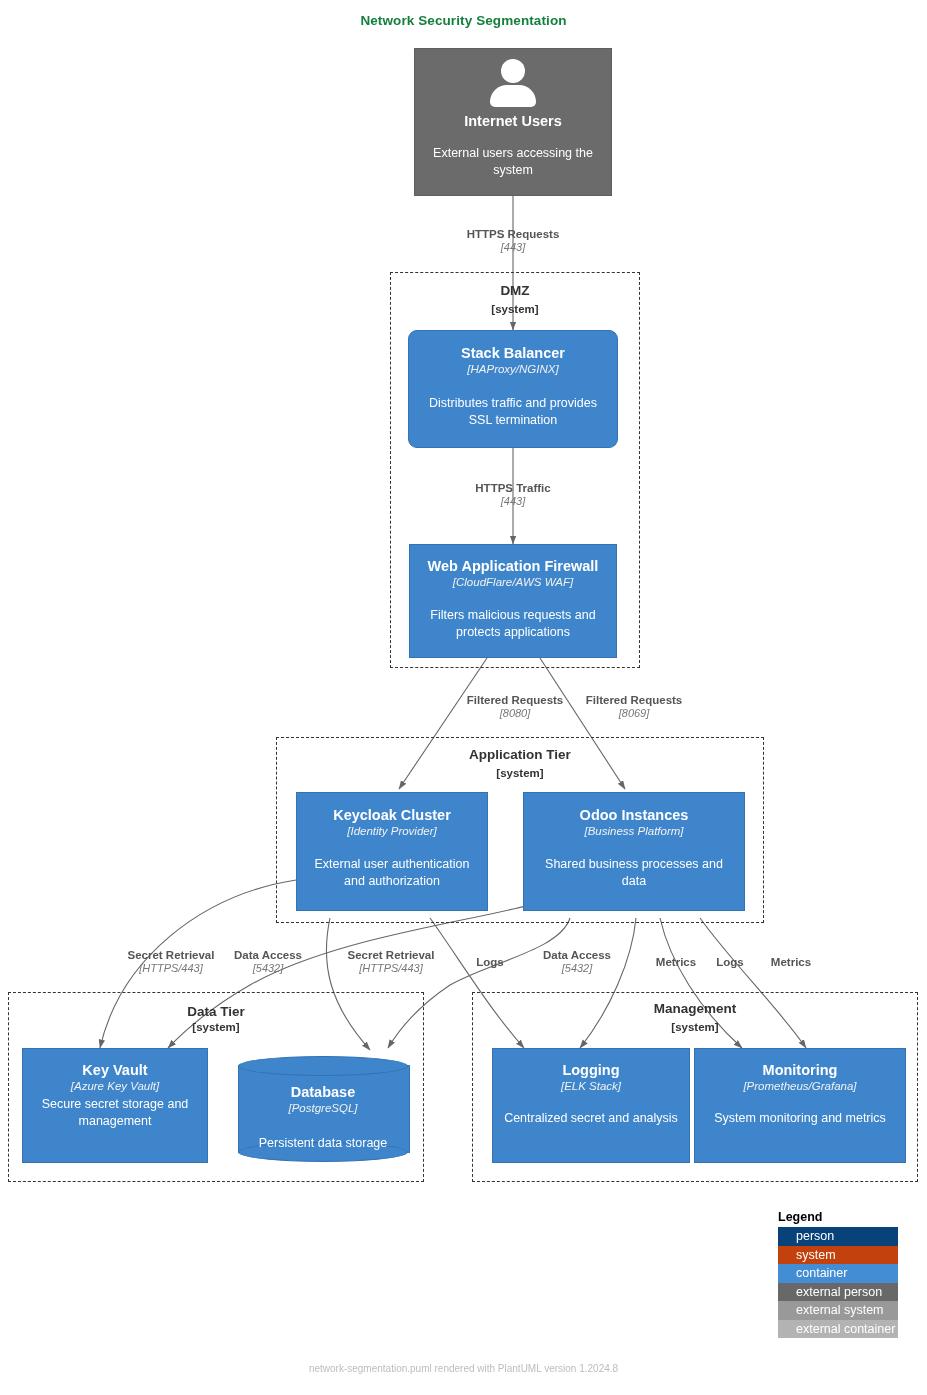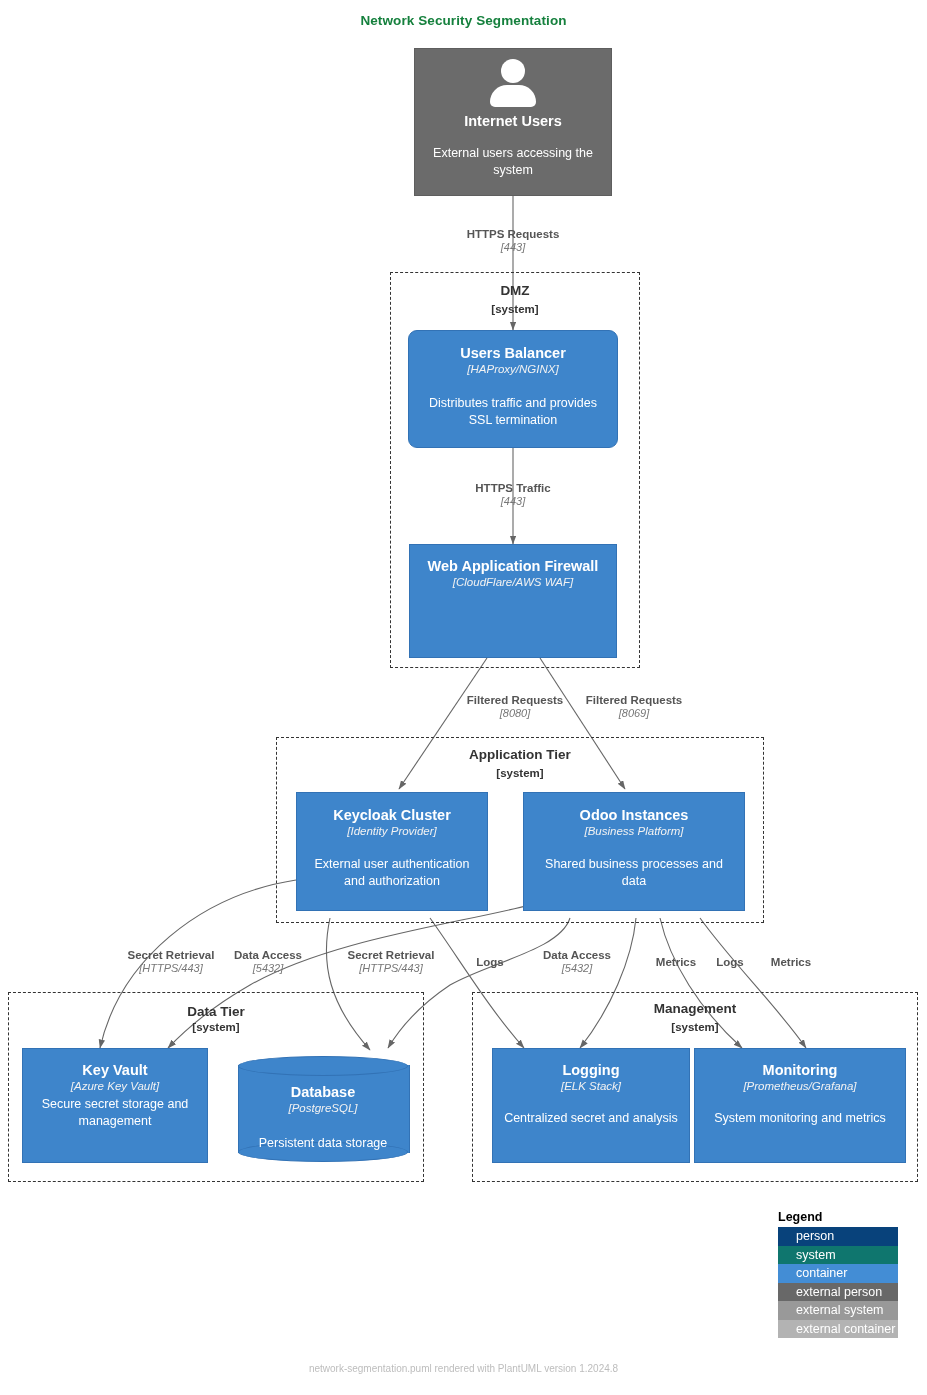--- a/index.html
+++ b/index.html
@@ -120,28 +120,29 @@
   <div class="node gray" style="left:414px;top:48px;width:198px;height:148px;">
     <div class="person-ico">
       <div class="head"></div>
         <div class="body"></div>
     </div>
     <div class="n-name" style="margin-top:6px;">Internet Users</div>
     <div class="n-desc" style="margin-top:15px;">External users accessing the system</div>
   </div>
 
   <div class="node blue round" style="left:408px;top:330px;width:210px;height:118px;">
-    <div class="n-name" style="margin-top:14px;">Users Balancer</div>
+    <div class="n-name" style="margin-top:14px;">Stack Balancer</div>
     <div class="n-tech">[HAProxy/NGINX]</div>
     <div class="n-desc" style="margin-top:19px;">Distributes traffic and provides SSL termination</div>
   </div>
 
   <div class="node blue" style="left:409px;top:544px;width:208px;height:114px;">
     <div class="n-name" style="margin-top:13px;">Web Application Firewall</div>
     <div class="n-tech">[CloudFlare/AWS WAF]</div>
+    <div class="n-desc" style="margin-top:18px;">Filters malicious requests and protects applications</div>
   </div>
 
   <div class="node blue" style="left:523px;top:792px;width:222px;height:119px;">
     <div class="n-name" style="margin-top:14px;">Odoo Instances</div>
     <div class="n-tech">[Business Platform]</div>
     <div class="n-desc" style="margin-top:18px;">Shared business processes and data</div>
   </div>
 
   <div class="node blue" style="left:296px;top:792px;width:192px;height:119px;">
     <div class="n-name" style="margin-top:14px;">Keycloak Cluster</div>
@@ -234,21 +235,21 @@
   </div>
 
   <div class="elabel" style="left:761px;top:955px;width:60px;">
     <div class="el-main">Metrics</div>
     <div class="el-tech"></div>
   </div>
 
   <div class="legend">
     <div class="legend-title">Legend</div>
     <div class="lg-row" style="background:#08427B;">person</div>
-    <div class="lg-row" style="background:#0f766e;">system</div>
+    <div class="lg-row" style="background:#c2410c;">system</div>
     <div class="lg-row" style="background:#438DD5;">container</div>
     <div class="lg-row" style="background:#686868;">external person</div>
     <div class="lg-row" style="background:#999999;">external system</div>
     <div class="lg-row" style="background:#B3B3B3;">external container</div>
   </div>
 
   <div class="footer" style="top:1363px;">network-segmentation.puml rendered with PlantUML version 1.2024.8</div>
 
 </div>
 

